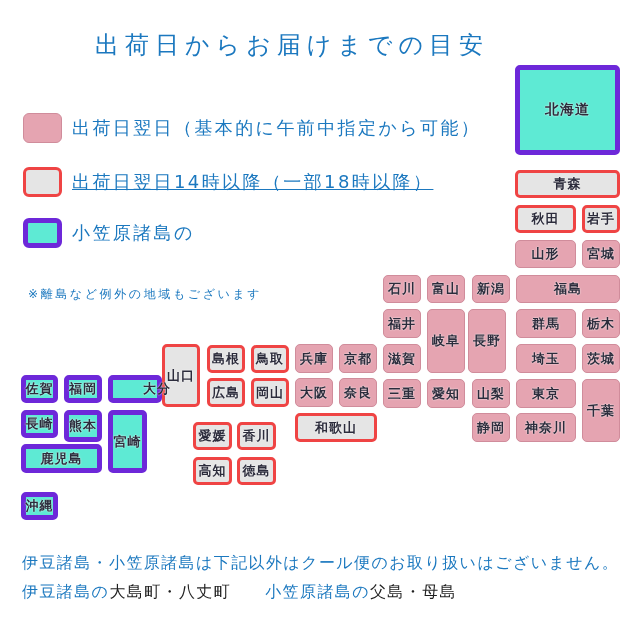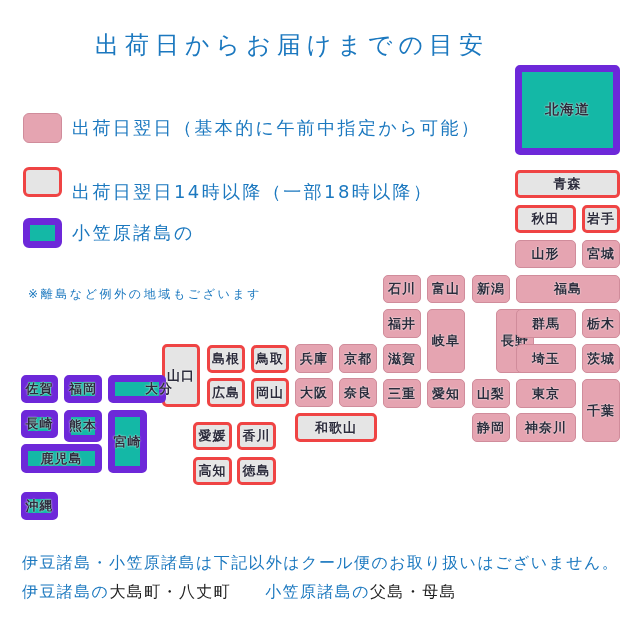--- a/index.html
+++ b/index.html
@@ -13,33 +13,33 @@
   .footer { left:22px; font-size:16px; letter-spacing:1.4px; white-space:nowrap; line-height:20px; }
   .blue { color:#1B78BF; }
   .dark { color:#1f1f1f; }
   .gap { display:inline-block; width:34px; }
   .tile { position:absolute; box-sizing:border-box; border-radius:5px; display:flex;
           align-items:center; justify-content:center; font-weight:bold; font-size:13px;
           color:#2c2c3c; letter-spacing:1px; white-space:nowrap;
           text-shadow:0 0 2px rgba(255,255,255,0.75), 0 0 1px rgba(255,255,255,0.6); }
   .pink { background:#E5A4B1; border:1px solid #D08C9B; }
   .green { background:#e5e5e5; border:3px solid #ef4444; }
-  .orange { background:#14b8a6; border:7px solid #6d28d9; }
+  .orange { background:#5eead4; border:5px solid #6d28d9; }
   .big { font-size:14px; }
 </style>
 </head>
 <body>
 
 <div class="abs title">出荷日からお届けまでの目安</div>
 
 <div>
   <div class="swatch pink" style="top:113px;"></div>
   <div class="legend-text" style="top:117px;">出荷日翌日（基本的に午前中指定から可能）</div>
   <div class="swatch green" style="top:167px;"></div>
-  <div class="legend-text" style="top:181px;">出荷日翌日14時以降（一部18時以降）</div>
+  <div class="legend-text" style="top:171px;text-decoration:underline;">出荷日翌日14時以降（一部18時以降）</div>
   <div class="swatch orange" style="top:218px;"></div>
   <div class="legend-text" style="top:222px;">小笠原諸島の</div>
 </div>
 
 <div class="abs note">※離島など例外の地域もございます</div>
 
 <div>
 
   <div class="tile orange big" style="left:515px;top:65px;width:105px;height:90px;">北海道</div>
   <div class="tile green" style="left:515px;top:170px;width:105px;height:28px;">青森</div>
@@ -47,21 +47,21 @@
   <div class="tile green" style="left:582px;top:205px;width:38px;height:28px;">岩手</div>
   <div class="tile pink" style="left:515px;top:240px;width:61px;height:28px;">山形</div>
   <div class="tile pink" style="left:582px;top:240px;width:38px;height:28px;">宮城</div>
   <div class="tile pink" style="left:516px;top:275px;width:104px;height:28px;">福島</div>
 
   <div class="tile pink" style="left:383px;top:275px;width:38px;height:28px;">石川</div>
   <div class="tile pink" style="left:427px;top:275px;width:38px;height:28px;">富山</div>
   <div class="tile pink" style="left:472px;top:275px;width:38px;height:28px;">新潟</div>
   <div class="tile pink" style="left:383px;top:309px;width:38px;height:29px;">福井</div>
   <div class="tile pink" style="left:427px;top:309px;width:38px;height:64px;">岐阜</div>
-  <div class="tile pink" style="left:496px;top:309px;width:38px;height:64px;">長野</div>
+  <div class="tile pink" style="left:468px;top:309px;width:38px;height:64px;">長野</div>
   <div class="tile pink" style="left:516px;top:309px;width:60px;height:29px;">群馬</div>
   <div class="tile pink" style="left:582px;top:309px;width:38px;height:29px;">栃木</div>
   <div class="tile pink" style="left:383px;top:344px;width:38px;height:29px;">滋賀</div>
   <div class="tile pink" style="left:516px;top:344px;width:60px;height:29px;">埼玉</div>
   <div class="tile pink" style="left:582px;top:344px;width:38px;height:29px;">茨城</div>
   <div class="tile pink" style="left:383px;top:379px;width:38px;height:29px;">三重</div>
   <div class="tile pink" style="left:427px;top:379px;width:38px;height:29px;">愛知</div>
   <div class="tile pink" style="left:472px;top:379px;width:38px;height:29px;">山梨</div>
   <div class="tile pink" style="left:516px;top:379px;width:60px;height:29px;">東京</div>
   <div class="tile pink" style="left:582px;top:379px;width:38px;height:63px;">千葉</div>

